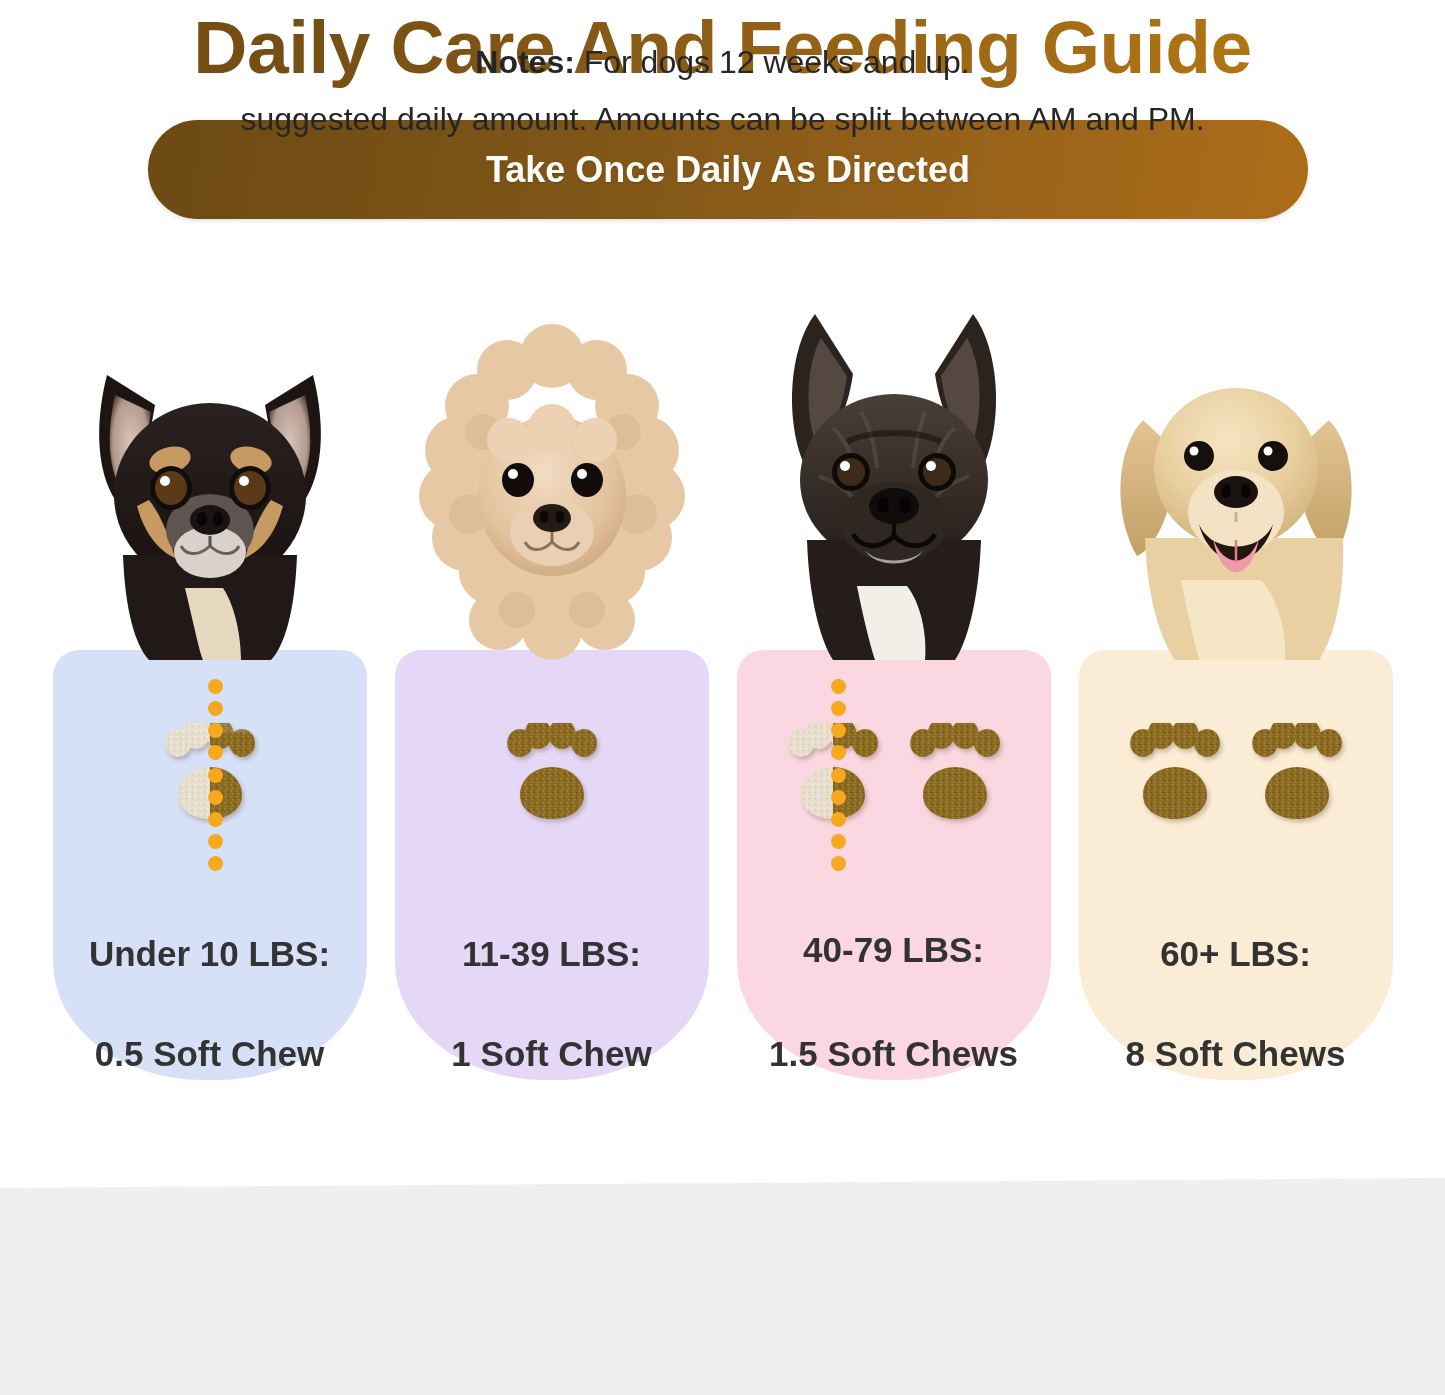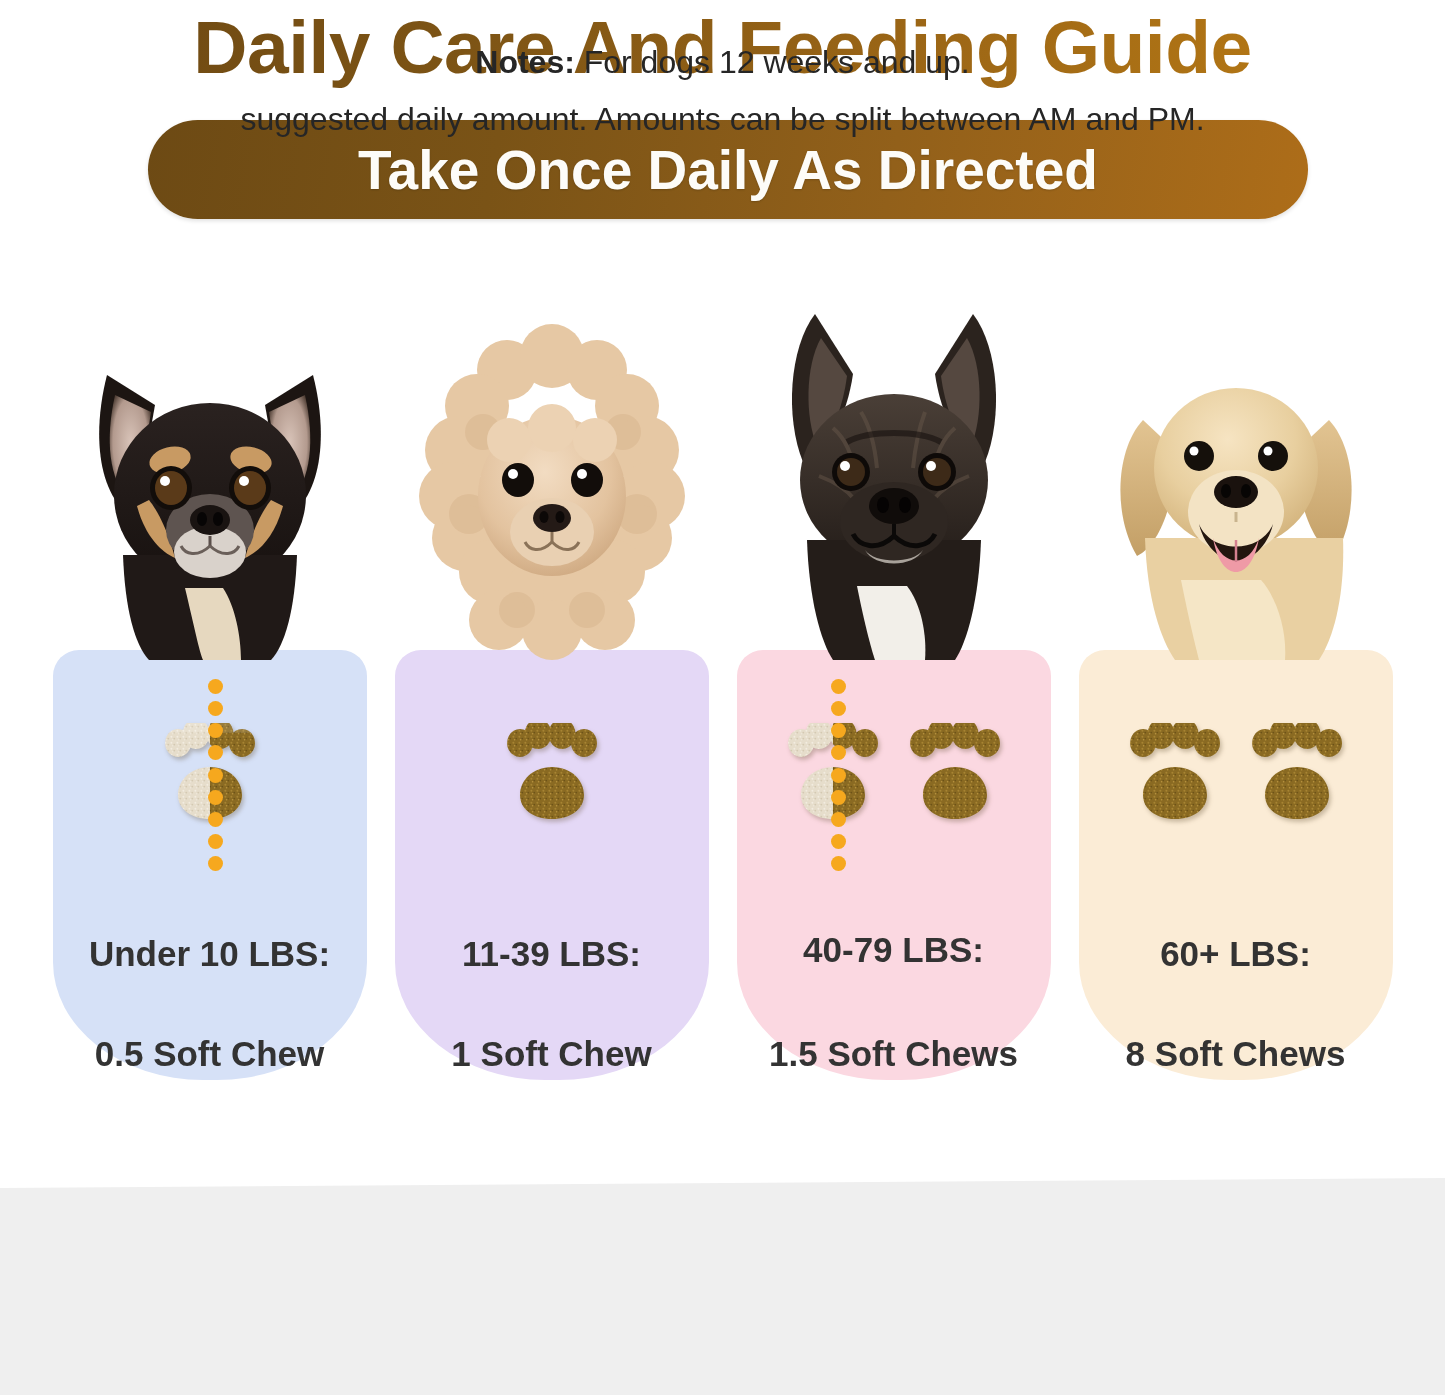--- a/index.html
+++ b/index.html
@@ -33,21 +33,21 @@
     position: absolute;
     left: 148px; top: 120px;
     width: 1160px; height: 99px;
     border-radius: 52px;
     background: linear-gradient(100deg, #6d4a14 0%, #7a5316 30%, #92601a 64%, #ad6d19 100%);
     display: flex; align-items: center; justify-content: center;
     box-shadow: 0 2px 4px rgba(0,0,0,.12);
   }
   .banner-text {
     color: #fdfcf8;
-    font-size: 55px;
+    font-size: 36px;
     line-height: 60px;
     font-weight: 800;
     letter-spacing: 0px;
     white-space: nowrap;
     text-shadow: 0 1px 2px rgba(0,0,0,.18);
   }
 
   
   .cards {
     position: absolute;

